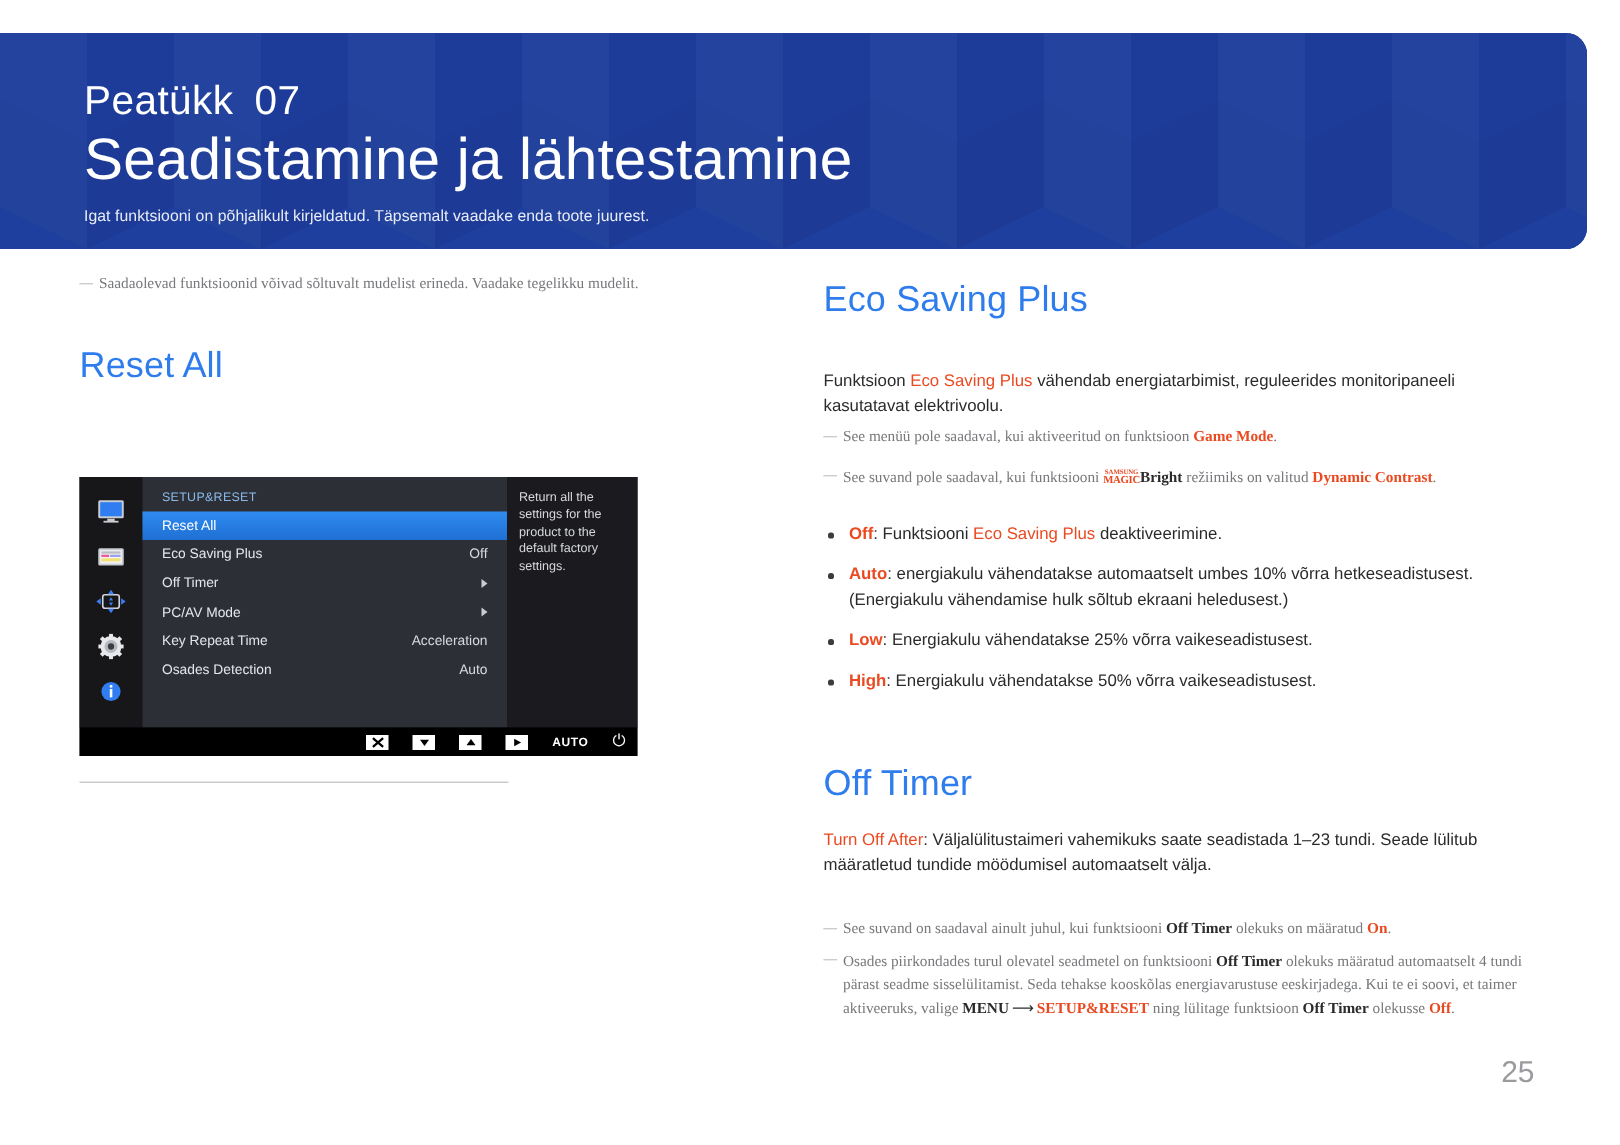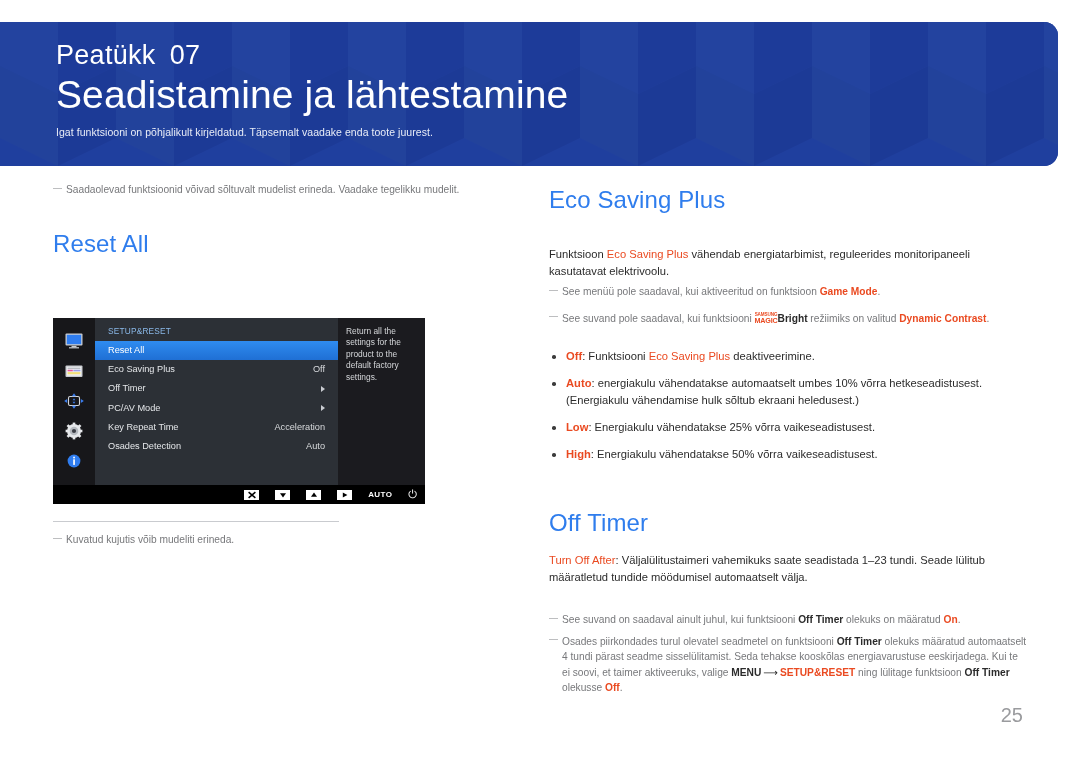--- a/index.html
+++ b/index.html
@@ -33,21 +33,21 @@
   }
   .banner-pattern {
     position: absolute;
     inset: 0;
     opacity: 1;
   }
   .banner-inner {
     position: relative;
     z-index: 3;
     padding-left: 56px;
-    padding-top: 16px;
+    padding-top: 28px;
   }
   .chapter-line {
     color: #ffffff;
     font-size: 27px;
     font-weight: 400;
     letter-spacing: 0.3px;
     line-height: 34px;
     white-space: nowrap;
   }
   .chapter-line .num { margin-left: 14px; }
@@ -97,20 +97,21 @@
     line-height: 17px;
     font-weight: 400;
   }
   .note {
     position: relative;
     color: #77787b;
     font-size: 10.2px;
     line-height: 15.5px;
     padding-left: 13px;
     font-weight: 400;
+    font-family: Liberation Serif, serif;
   }
   .note::before {
     content: "―";
     position: absolute;
     left: 0;
     top: -1.5px;
     color: #9a9b9e;
     font-size: 9px;
   }
   .note .hl { color: #ea4a21; font-weight: bold; }
@@ -462,23 +463,20 @@
         <svg viewBox="0 0 10 8" width="10" height="8">
             <polygon points="2.8,1.5 2.8,6.5 7.4,4" fill="#000"></polygon>
           </svg>
       </span>
       <span class="ftext">AUTO</span>
       <span class="fpower">⏻</span>
     </div>
   </div>
 
   <div class="osd-caption-rule"></div>
-  <div class="osd-caption">
-    <div class="note">Kuvatud kujutis võib mudeliti erineda.</div>
-  </div>
 
   <div class="col-right">
 
     <h2 class="sec-title" style="margin-top:3px;">Eco Saving Plus</h2>
 
     <p class="body-p" style="margin-top:31px;">
       <span>Funktsioon </span><span class="hl">Eco Saving Plus</span><span> vähendab energiatarbimist, reguleerides monitoripaneeli kasutatavat elektrivoolu.</span>
     </p>
 
     <div class="note" style="margin-top:4px;">

